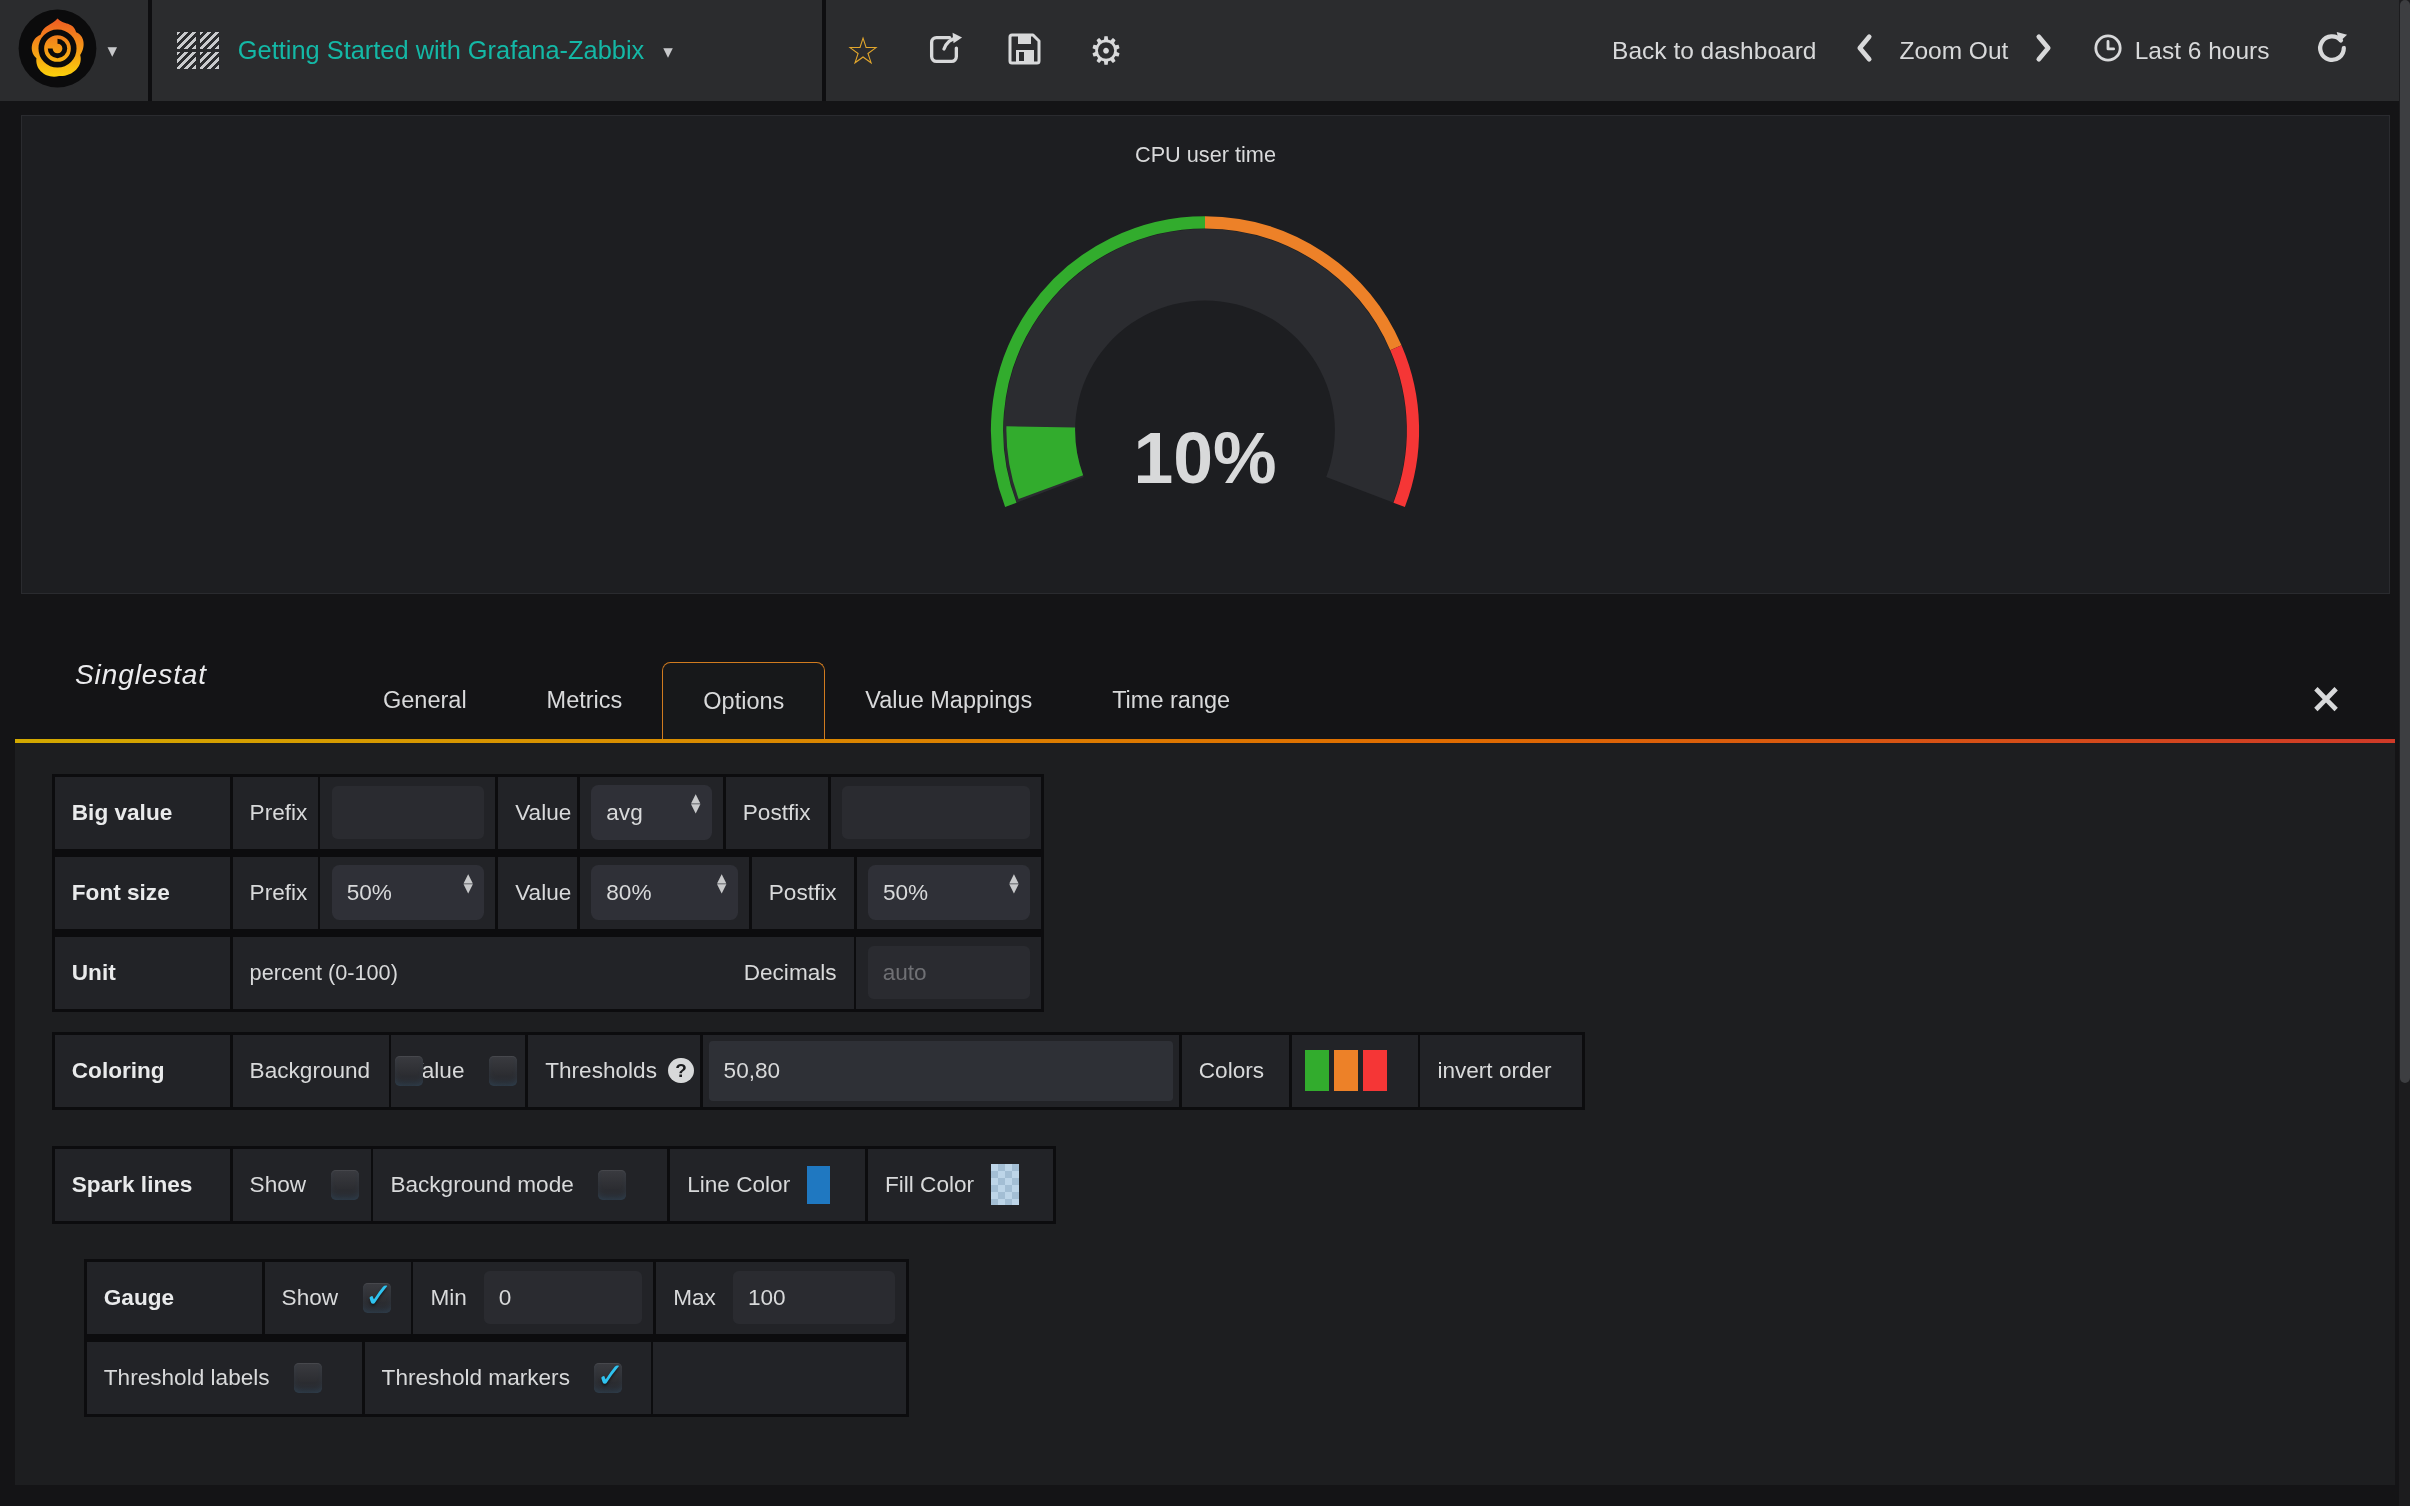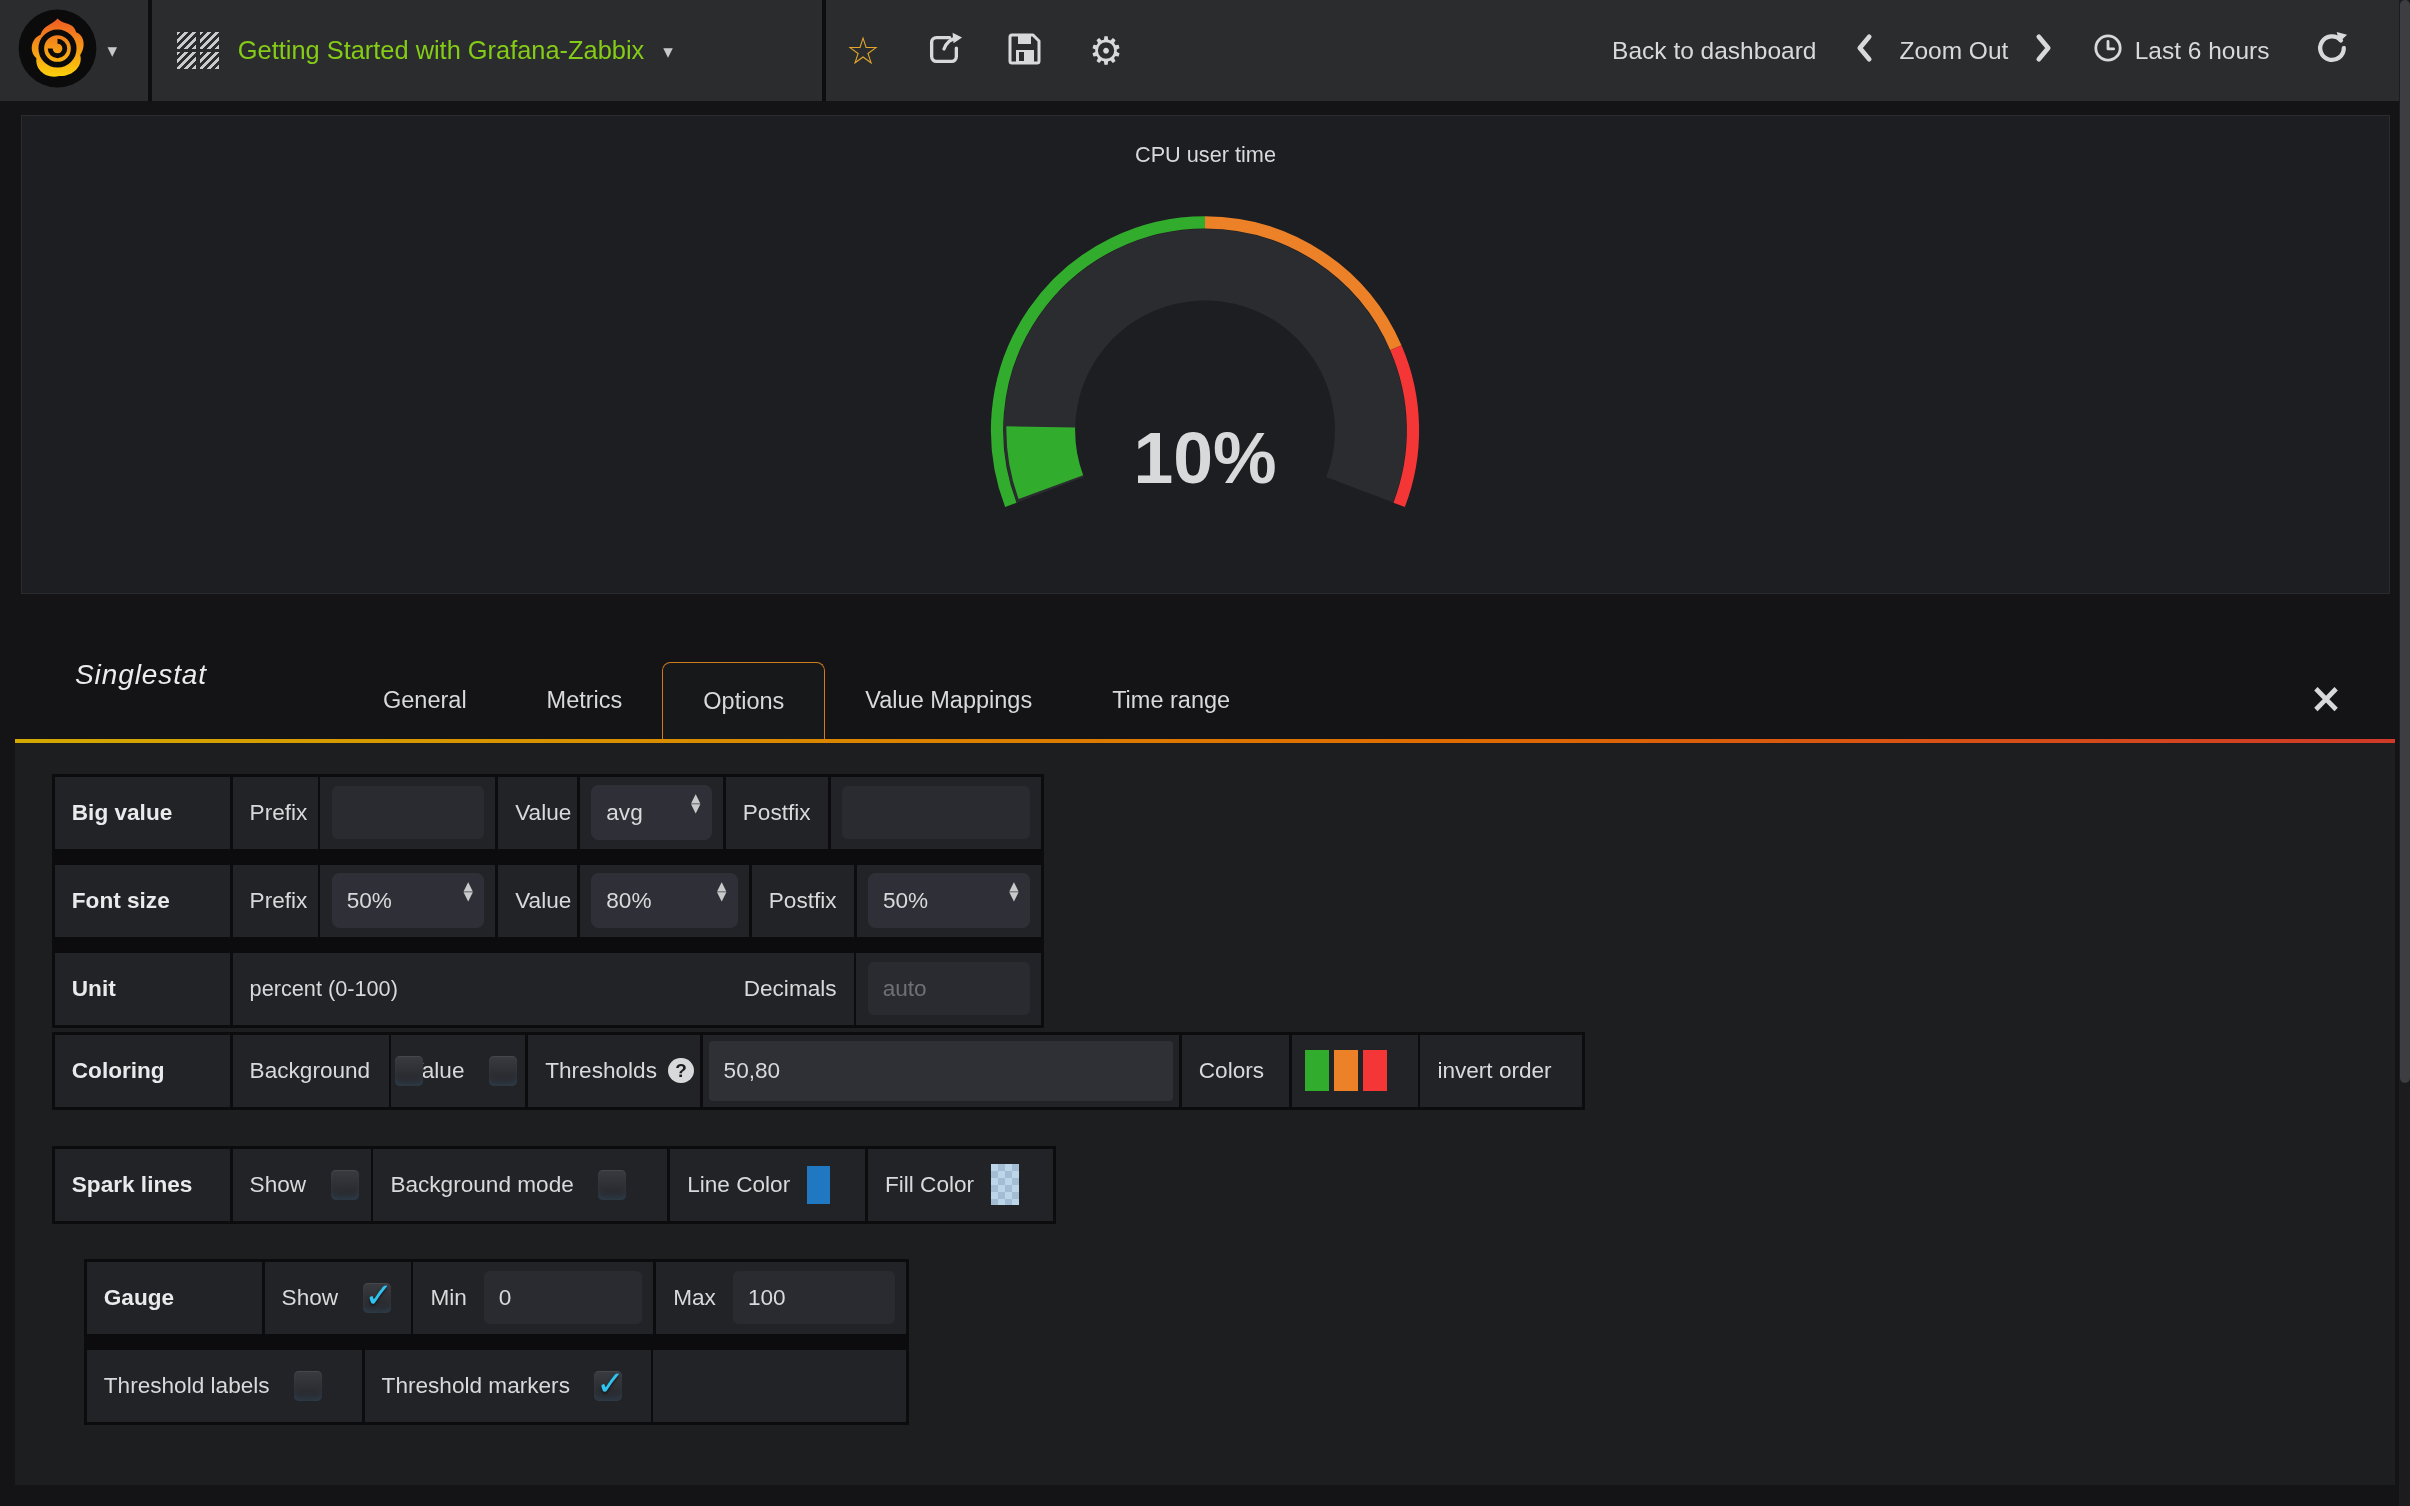--- a/index.html
+++ b/index.html
@@ -7,21 +7,21 @@
           font-family:"Liberation Sans","DejaVu Sans",sans-serif;color:#d8d9da;}
   .glyph{font-family:"DejaVu Sans",sans-serif;}
 
   
   #navbar{position:absolute;left:0;top:0;width:2411px;height:101px;background:#2b2c2e;}
   .nav-sep{position:absolute;top:0;width:3.8px;height:101px;background:#0e0e10;}
   #logo-btn{position:absolute;left:17px;top:5.6px;width:132px;height:89px;display:flex;align-items:center;gap:9.4px;cursor:pointer;}
   #dash-title-btn{position:absolute;left:177px;top:0;height:101px;display:flex;align-items:center;gap:19px;cursor:pointer;}
   .dash-icon{display:grid;grid-template-columns:19px 19px;grid-template-rows:17px 17px;gap:3.8px;}
   .dash-icon div{background:repeating-linear-gradient(135deg,#c9cacc 0 2.4px,rgba(0,0,0,0) 2.4px 5.6px);}
-  #dash-title{font-size:25.4px;color:#84cc16;}
+  #dash-title{font-size:25.4px;color:#14b8a6;}
   .caret{font-size:19px;color:#c8c9cb;}
   #nav-icons{position:absolute;left:844px;top:0;height:101px;display:flex;align-items:center;gap:43px;}
   .nav-icon-btn{display:flex;align-items:center;justify-content:center;width:38px;height:56px;cursor:pointer;}
   #star-icon-glyph{font-size:38px;color:#e3a72c;line-height:1;}
   #gear-icon-glyph{font-size:38px;color:#d8d9da;line-height:1;}
   #nav-right{position:absolute;right:62px;top:0;height:101px;display:flex;align-items:center;gap:24.5px;font-size:24.5px;}
   #nav-right .txt-btn{cursor:pointer;white-space:nowrap;}
   #time-picker{display:flex;align-items:center;gap:11.3px;cursor:pointer;}
 
   
@@ -34,21 +34,21 @@
   #panel-type{position:absolute;left:75px;top:659px;font-size:28px;font-style:italic;color:#ececee;letter-spacing:0.9px;}
   #tabs{position:absolute;left:343px;top:662px;height:77px;display:flex;z-index:3;}
   .tab{height:77px;display:flex;align-items:center;padding:0 40px;font-size:23.5px;color:#d8d9da;cursor:pointer;box-sizing:border-box;}
   .tab.active{border:0.9px solid #d17b1f;border-bottom:none;border-radius:8.5px 8.5px 0 0;background:#17181a;}
   #tab-underline{position:absolute;left:15px;top:739px;width:2380px;height:3.8px;z-index:2;
       background:linear-gradient(90deg,#d3a900 0%,#e06c00 60%,#cf3a28 100%);}
   #editor-close{position:absolute;left:2298px;top:670px;width:56px;height:56px;display:flex;align-items:center;justify-content:center;
       font-size:40px;font-weight:bold;color:#d8d9da;cursor:pointer;z-index:3;}
 
   
-  .tblwrap{position:absolute;background:#0c0c0e;padding:2.8px;display:flex;flex-direction:column;gap:16px;box-sizing:border-box;}
+  .tblwrap{position:absolute;background:#0c0c0e;padding:2.8px;display:flex;flex-direction:column;gap:8px;box-sizing:border-box;}
   .row{display:flex;gap:2.8px;height:72px;}
   .cell{background:#222327;display:flex;align-items:center;font-size:22.6px;color:#d8d9da;box-sizing:border-box;min-width:0;}
   .lbl{padding:0 17px;white-space:nowrap;}
   .sec{font-weight:bold;color:#e9eaeb;}
   .flex1{flex:1;}
   .txtinput{height:53px;background:#2a2b30;border:none;border-radius:5.6px;color:#d8d9da;font-size:22.6px;
       padding:0 15px;margin:0 11.3px;flex:1;min-width:0;outline:none;}
   .txtinput::placeholder{color:#6f7074;}
   .bigin{height:60px;margin:0 5.6px;background:#2e3036;border-radius:3.8px;}
   .select{height:55px;background:#2f3037;border-radius:7.5px;margin:0 11.3px;flex:1;display:flex;align-items:center;

